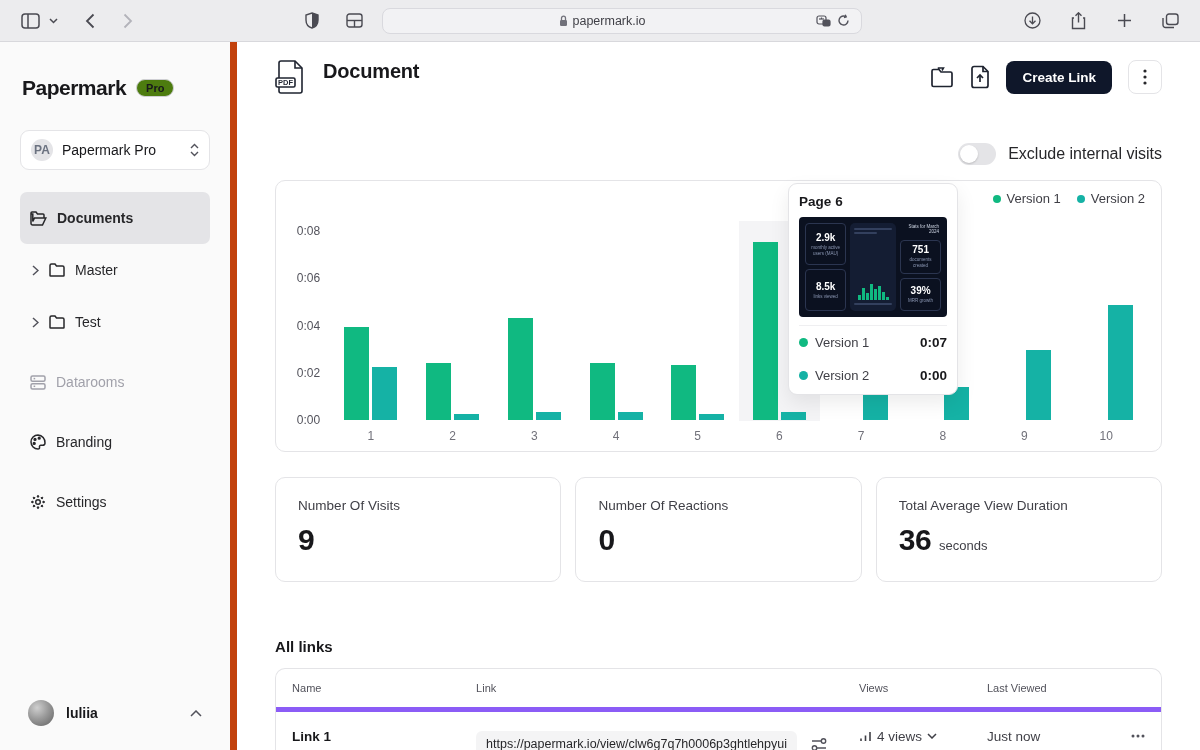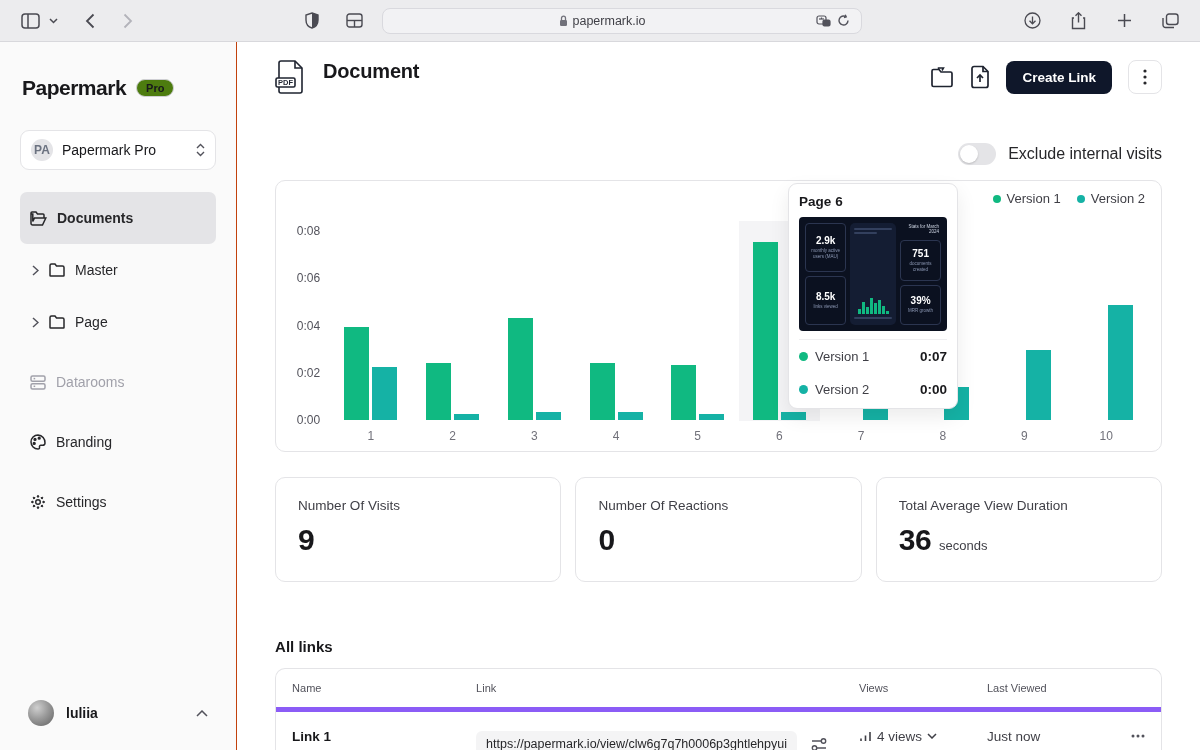--- a/index.html
+++ b/index.html
@@ -15,21 +15,21 @@
   .tb-ic.dim { color:#b3b3ba; }
   .spacer { flex:1; }
   .urlbar { width:480px; height:26px; background:#f2f2f4; border:1px solid #d9d9de;
     border-radius:8px; display:flex; align-items:center; padding:0 8px; color:#3f3f46; }
   .urlbar .center { flex:1; display:flex; align-items:center; justify-content:center;
     gap:5px; font-size:12.5px; }
   .tb-group { display:flex; align-items:center; gap:14px; }
 
   
   .app { display:flex; height:708px; }
-  .sidebar { width:245px; background:#fafafa; border-right:1px solid #c2410c;
+  .sidebar { width:245px; background:#fafafa; border-right:7px solid #c2410c;
     padding:34px 20px 18px; display:flex; flex-direction:column; position:relative; }
   .logo-row { display:flex; align-items:center; gap:10px; padding-left:2px; }
   .logo { font-size:21px; font-weight:800; letter-spacing:-0.5px; }
   .pro-badge { font-size:11px; font-weight:700; border:1px solid #cfcfd4;
     border-radius:999px; padding:2px 9px; background:#4d7c0f; }
   .team-select { margin-top:30px; height:40px; background:#fff; border:1px solid #e4e4e7;
     border-radius:9px; display:flex; align-items:center; gap:9px; padding:0 10px;
     cursor:pointer; }
   .team-avatar { width:22px; height:22px; border-radius:50%; background:#e4e4e7;
     color:#6b7280; font-size:12px; font-weight:700; display:flex; align-items:center;
@@ -90,21 +90,21 @@
   .chart-group.hl .bars { background:#f4f4f6; }
   .slot { width:25px; display:flex; align-items:flex-end; }
   .bar { width:25px; }
   .x-label { text-align:center; font-size:12px; color:#71717a; margin-top:8px; }
 
   
   .tooltip { position:absolute; left:512px; top:2px; width:170px; background:#fff;
     border:1px solid #e4e4e7; border-radius:9px; box-shadow:0 8px 20px rgba(0,0,0,.08);
     z-index:5; padding:8px 10px 2px; }
   .tt-title { font-size:13.5px; font-weight:700; margin:2px 0 8px; }
-  .thumb { background:#0b1120; border-radius:4px; height:114px; display:flex;
+  .thumb { background:#0b1120; border-radius:4px; height:100px; display:flex;
     gap:4px; padding:6px; }
   .t-col { flex:1; display:flex; flex-direction:column; gap:4px; }
   .t-box { flex:1; border:1px solid #2b3550; border-radius:4px; display:flex;
     flex-direction:column; align-items:center; justify-content:center; gap:2px;
     color:#fff; padding:2px; }
   .t-val { font-size:10px; font-weight:700; }
   .t-lab { font-size:4.5px; color:#8b97b3; text-align:center; line-height:1.3; }
   .t-caption { font-size:4.5px; color:#cfd6e4; text-align:right; padding:1px 2px 2px; }
   .t-phone { width:46px; background:#141d33; border-radius:5px; padding:5px 4px 4px;
     display:flex; flex-direction:column; }
@@ -283,21 +283,21 @@
       </div>
       <div class="nav-item sub">
         <span class="chev">
           <svg width="7" height="11" viewBox="0 0 7 11" fill="none" stroke="currentColor" stroke-width="1.5">
               <polyline points="1,1 6,5.5 1,10"></polyline>
             </svg>
         </span>
         <svg width="16" height="14" viewBox="0 0 16 14" fill="none" stroke="currentColor" stroke-width="1.5">
             <path d="M1 12.5 V2.5 A1.5 1.5 0 0 1 2.5 1 H6 L7.5 3 H13.5 A1.5 1.5 0 0 1 15 4.5 V12.5 A0.5 0.5 0 0 1 14.5 13 H1.5 A0.5 0.5 0 0 1 1 12.5 Z"></path>
           </svg>
-        <span>Page</span>
+        <span>Test</span>
       </div>
       <div class="nav-gap"></div>
       <div class="nav-item muted">
         <svg width="16" height="15" viewBox="0 0 16 15" fill="none" stroke="currentColor" stroke-width="1.5">
             <rect x="1" y="1" width="14" height="5.3" rx="1.5"></rect>
             <rect x="1" y="8.7" width="14" height="5.3" rx="1.5"></rect>
             <line x1="3.6" y1="3.6" x2="5.2" y2="3.6"></line>
             <line x1="3.6" y1="11.3" x2="5.2" y2="11.3"></line>
           </svg>
         <span>Datarooms</span>

